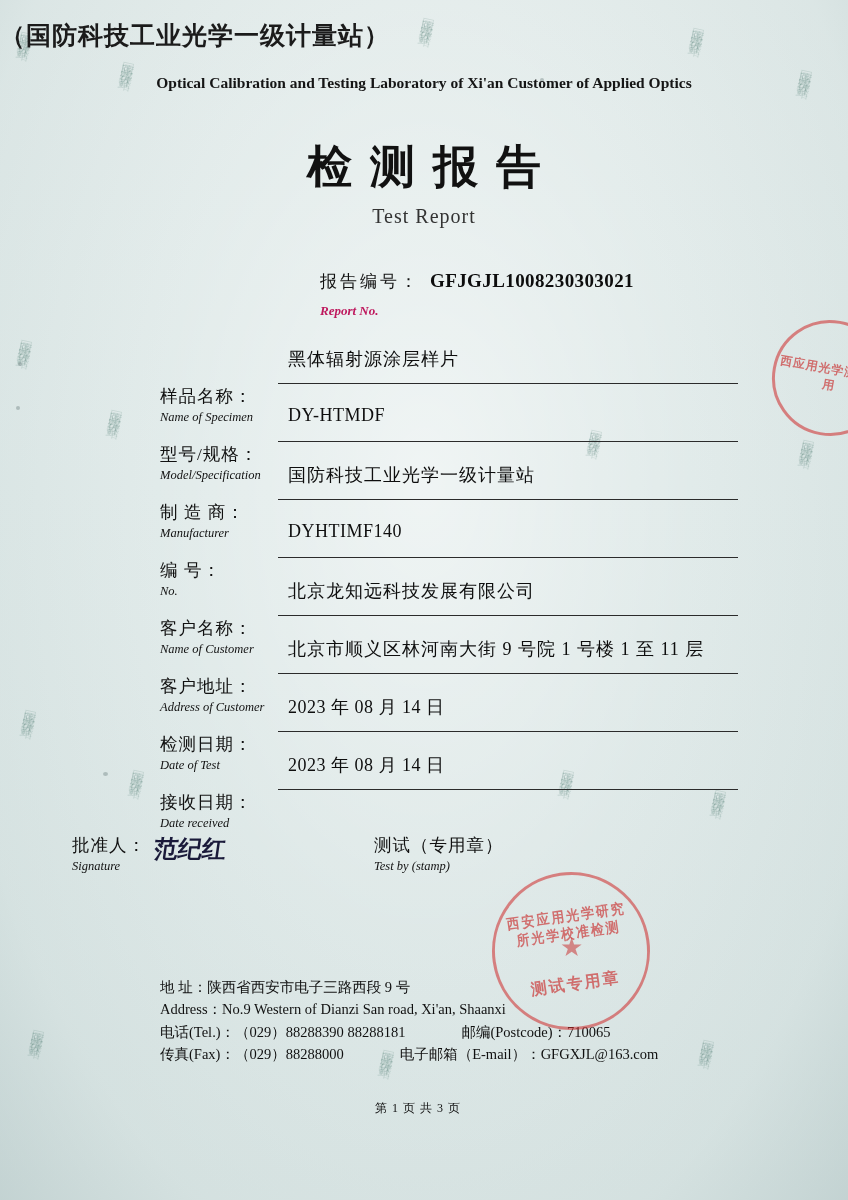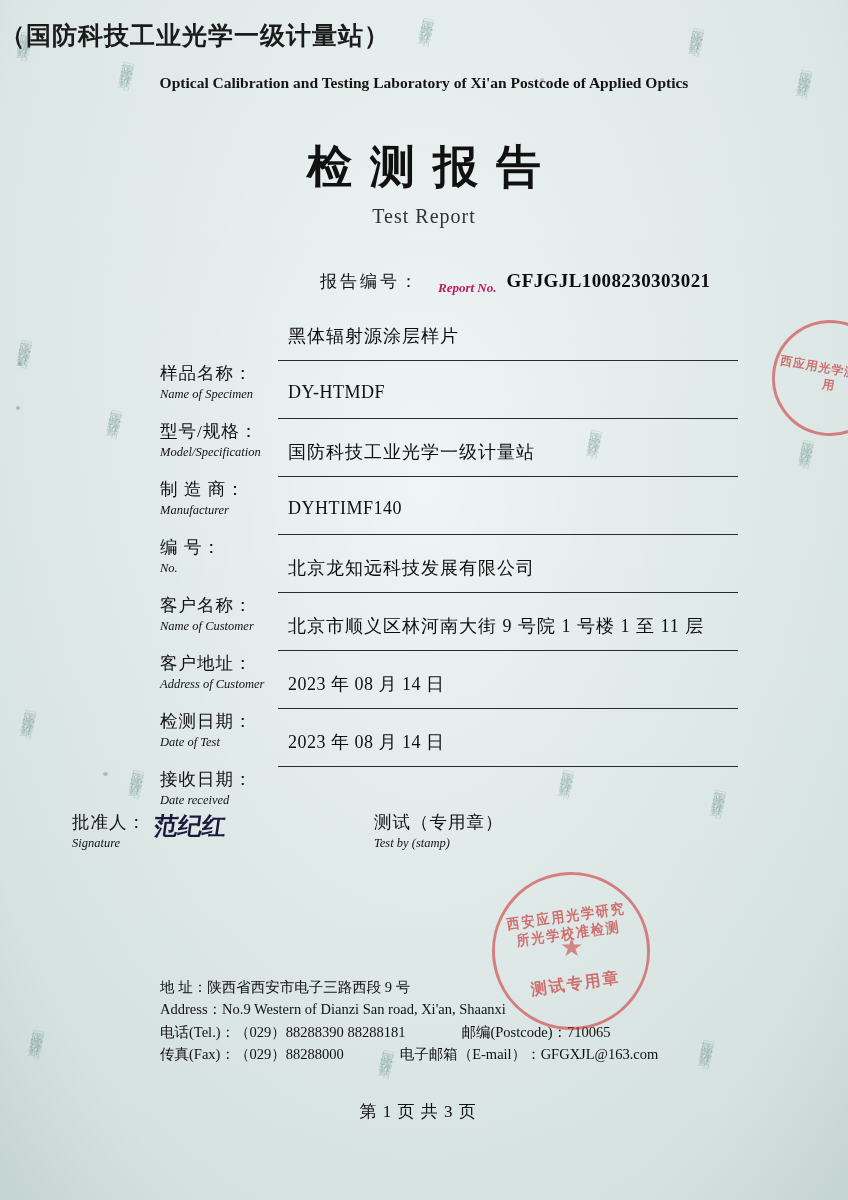--- a/index.html
+++ b/index.html
@@ -90,22 +90,21 @@
 
   
   .report-no {
     margin-top: 42px;
     padding-left: 320px;
     display: flex;
     align-items: flex-start;
   }
   .report-no .labels {
     display: flex;
-    flex-direction: row;
-    gap: 18px;
+    flex-direction: column;
   }
   .report-no .lab-cn {
     font-size: 17px;
     letter-spacing: 3px;
     color: #111;
   }
   .report-no .lab-en {
     font-size: 13px;
     font-style: italic;
     font-weight: bold;
@@ -223,21 +222,21 @@
   .footer .seg { white-space: nowrap; }
   .footer .seg.gap { margin-left: 56px; }
   .footer .en { font-family: "Liberation Serif", serif; }
 
   .pageno {
     position: absolute;
     top: 1100px;
     left: 0;
     right: 12px;
     text-align: center;
-    font-size: 17px;
+    font-size: 12px;
     color: #111;
     letter-spacing: 1px;
   }
 
   
   .stamp {
     position: absolute;
     border-radius: 50%;
     border: 3px solid rgba(205,40,40,0.55);
     color: rgba(200,35,35,0.62);
@@ -328,21 +327,21 @@
 <div class="wm rot" style="left:380px; top:1040px;">国防光学一级计量站</div>
 
 <div class="speck" style="left:18px; top:362px; width:4px; height:4px;"></div>
 <div class="speck" style="left:16px; top:406px; width:4px; height:4px;"></div>
 <div class="speck" style="left:103px; top:772px; width:5px; height:4px;"></div>
 <div class="speck" style="left:540px; top:78px; width:4px; height:4px;"></div>
 
 <div class="content">
 
   <div class="hdr-cn2">（国防科技工业光学一级计量站）</div>
-  <div class="hdr-en">Optical Calibration and Testing Laboratory of Xi'an Postcode of Applied Optics</div>
+  <div class="hdr-en">Optical Calibration and Testing Laboratory of Xi'an Customer of Applied Optics</div>
 
   <div class="title-cn">检测报告</div>
   <div class="title-en">Test  Report</div>
 
   <div class="report-no">
     <div class="labels">
       <div class="lab-cn">报告编号：</div>
       <div class="lab-en">Report No.</div>
     </div>
     <div class="val">GFJGJL1008230303021</div>

